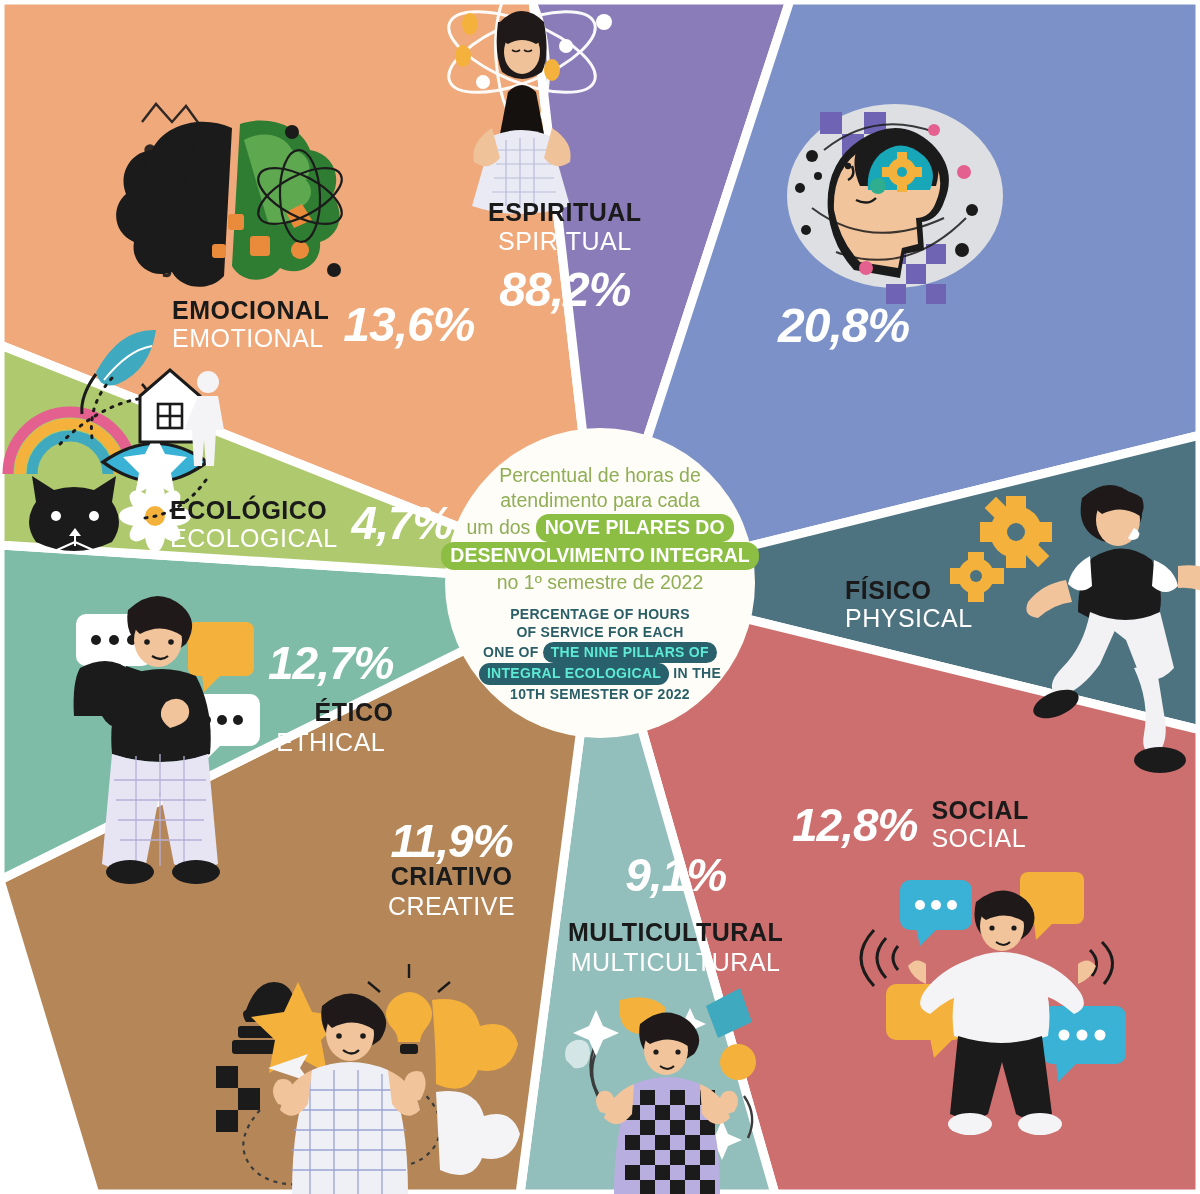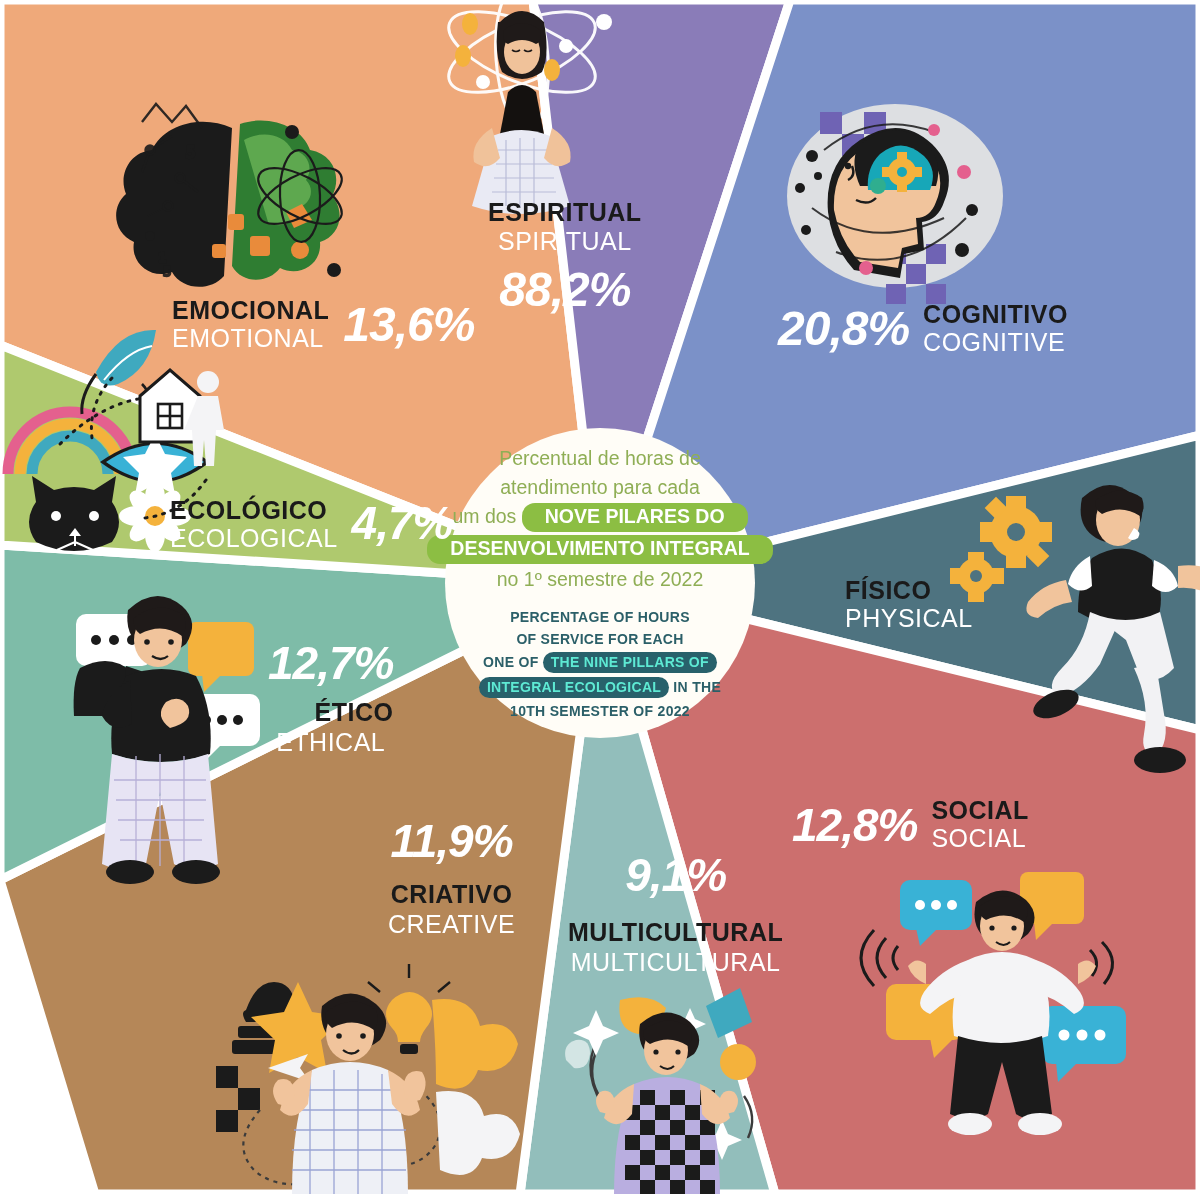--- a/index.html
+++ b/index.html
@@ -9,25 +9,25 @@
   .lbl{position:absolute;line-height:1.0;white-space:nowrap;}
   .pt{font-weight:bold;font-size:25px;letter-spacing:.5px;}
   .en{font-size:25px;letter-spacing:.5px;}
   .pct{font-weight:bold;font-style:italic;letter-spacing:-1px;}
   .dark{color:#1a1a1a;}
   .white{color:#ffffff;}
   .row{display:flex;align-items:center;gap:14px;}
   .stack{display:flex;flex-direction:column;gap:3px;}
   
   #center{position:absolute;left:445px;top:428px;width:310px;height:310px;border-radius:50%;
-          background:#fffdf7;display:flex;flex-direction:column;align-items:center;justify-content:space-between;
+          background:#fffdf7;display:flex;flex-direction:column;align-items:center;justify-content:center;
           box-sizing:border-box;padding:18px 20px;}
   .pt-line{color:#8fae55;font-size:19.5px;line-height:1.30;text-align:center;white-space:nowrap;}
   .en-line{color:#2b5f68;font-size:14px;line-height:1.32;text-align:center;font-weight:bold;letter-spacing:.3px;white-space:nowrap;}
-  .hl-g{background:#8CBE43;color:#ffffff;border-radius:13px;padding:1px 23px 2px;display:inline-block;font-weight:bold;}
+  .hl-g{background:#8CBE43;color:#ffffff;border-radius:13px;padding:1px 9px 2px;display:inline-block;font-weight:bold;}
   .hl-t{background:#28616B;color:#5eead4;border-radius:11px;padding:1px 8px 2px;display:inline-block;}
   .engap{height:9px;}
 </style>
 </head>
 <body>
 
 <div id="stage">
 
   <svg id="pie" viewBox="0 0 1200 1194">
     <defs>
@@ -451,24 +451,20 @@
   </div>
 
   <div class="lbl" style="left:488px;top:200px;text-align:center;">
     <div class="pt dark">ESPIRITUAL</div>
     <div class="en white" style="margin-top:4px;">SPIRITUAL</div>
     <div class="pct white" style="font-size:48px;margin-top:12px;">88,2%</div>
   </div>
 
   <div class="lbl row" style="left:778px;top:302px;">
     <div class="pct white" style="font-size:48px;">20,8%</div>
-    <div class="stack">
-      <div class="pt dark">COGNITIVO</div>
-      <div class="en white">COGNITIVE</div>
-    </div>
   </div>
 
   <div class="lbl row" style="left:845px;top:578px;">
     <div class="stack">
       <div class="pt dark">FÍSICO</div>
       <div class="en white">PHYSICAL</div>
     </div>
   </div>
 
   <div class="lbl row" style="left:792px;top:798px;">
@@ -480,21 +476,21 @@
   </div>
 
   <div class="lbl" style="left:568px;top:852px;text-align:center;">
     <div class="pct white" style="font-size:46px;">9,1%</div>
     <div class="pt dark" style="margin-top:22px;">MULTICULTURAL</div>
     <div class="en white" style="margin-top:5px;">MULTICULTURAL</div>
   </div>
 
   <div class="lbl" style="left:388px;top:818px;text-align:center;">
     <div class="pct white" style="font-size:46px;">11,9%</div>
-    <div class="pt dark" style="margin-top:18px;">CRIATIVO</div>
+    <div class="pt dark" style="">CRIATIVO</div>
     <div class="en white" style="margin-top:5px;">CREATIVE</div>
   </div>
 
   <div class="lbl" style="left:268px;top:640px;text-align:center;">
     <div class="pct white" style="font-size:46px;">12,7%</div>
     <div class="pt dark" style="margin-top:14px;text-align:right;">ÉTICO</div>
     <div class="en white" style="margin-top:5px;">ETHICAL</div>
   </div>
 
   <div class="lbl row" style="left:170px;top:498px;align-items:flex-start;">

